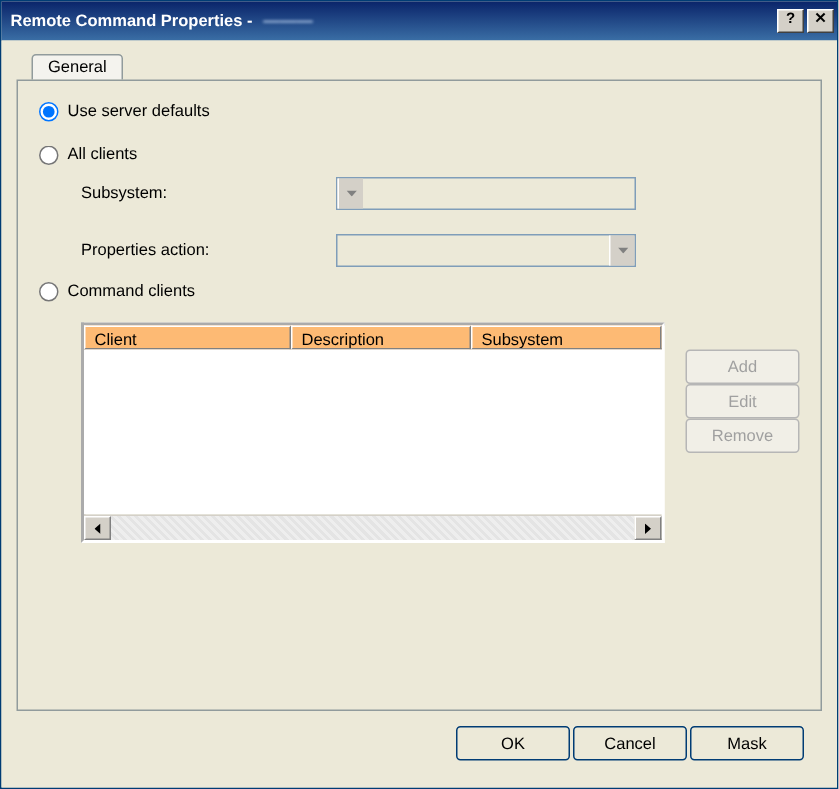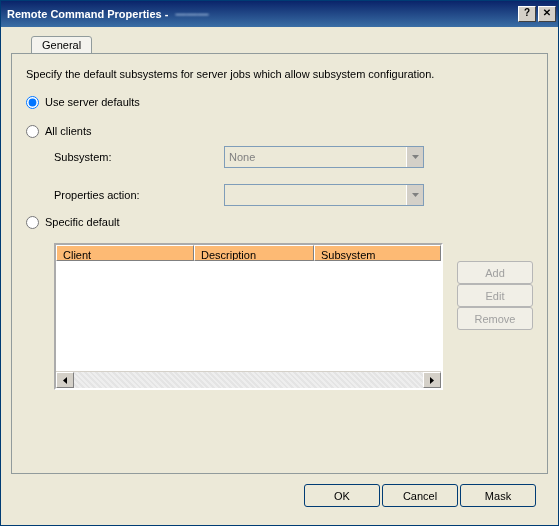--- a/index.html
+++ b/index.html
@@ -60,21 +60,21 @@
     box-sizing: border-box;
   }
   .tabs-wrap {
     flex: 1;
     display: flex;
     flex-direction: column;
   }
   .tabstrip {
     display: flex;
     align-items: flex-end;
-    margin-left: 20px;
+    margin-left: 10px;
   }
   .tab {
     border: 1px solid #919b9c;
     border-bottom: none;
     border-top-left-radius: 3px;
     border-top-right-radius: 3px;
     padding: 3px 10px 4px 10px;
     background: #ece9d8;
     margin-right: 0;
     position: relative;
@@ -231,59 +231,57 @@
   <div class="client">
     <div class="tabs-wrap">
       <div class="tabstrip">
         <div class="tab inactive">
           <span>General</span>
         </div>
       </div>
 
       <div class="tabbody">
 
-        <div class="desc">Specify the default subsystems for server jobs which allow subsystem configuration.</div>
 
         <label class="radio-row">
           <input type="radio" name="opt" checked="" style="">
           <span>Use server defaults</span>
         </label>
 
         <div style="height:8px"></div>
 
         <label class="radio-row">
           <input type="radio" name="opt" style="">
           <span>All clients</span>
         </label>
 
         <div class="sub-block">
           <div>Subsystem:</div>
           <div class="dropdown disabled">
-            <div class="dd-text">None</div>
             <div class="dd-btn">
               <svg width="7" height="4">
                   <polygon points="0,0 7,0 3.5,4" fill="#808080"></polygon>
                 </svg>
             </div>
           </div>
 
           <div>Properties action:</div>
           <div class="dropdown disabled">
             <div class="dd-text"></div>
             <div class="dd-btn">
               <svg width="7" height="4">
                   <polygon points="0,0 7,0 3.5,4" fill="#808080"></polygon>
                 </svg>
             </div>
           </div>
         </div>
 
         <label class="radio-row">
           <input type="radio" name="opt" style="">
-          <span>Specific default</span>
+          <span>Command clients</span>
         </label>
 
         <div class="clients-area">
           <div class="listview">
             <div class="lv-header">
               <div class="lv-col" style="width:138px">Client</div>
               <div class="lv-col" style="width:120px">Description</div>
               <div class="lv-col" style="flex:1">Subsystem</div>
             </div>
             <div class="lv-body"></div>

